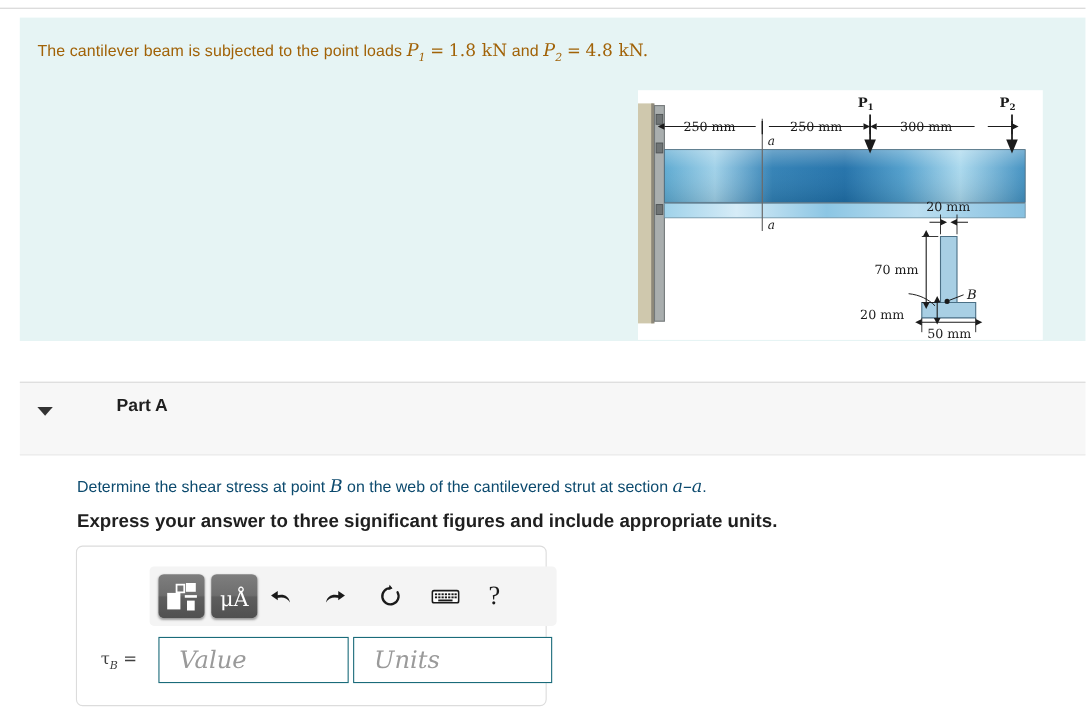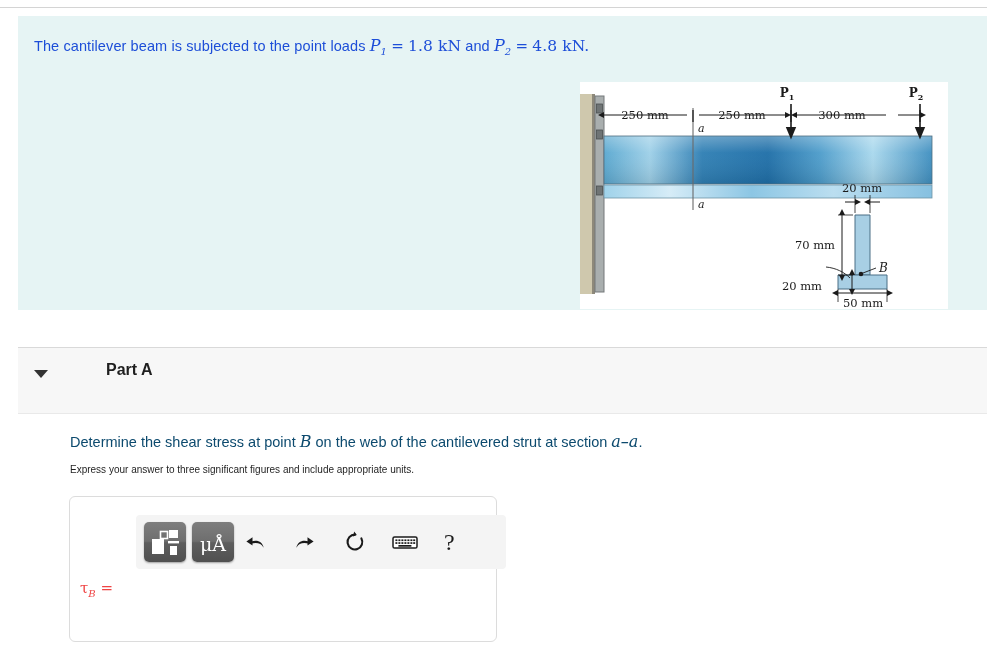--- a/index.html
+++ b/index.html
@@ -28,21 +28,21 @@
   .problem-panel {
     position: absolute;
     left: 18px; top: 16px;
     width: 969px; height: 294px;
     background: #e6f4f4;
   }
   .problem-text {
     position: absolute;
     left: 16px; top: 20px;
     font-size: 14.5px;
-    color: #1d4ed8;
+    color: #a16207;
     letter-spacing: .1px;
     white-space: nowrap;
   }
   .mathvar {
     font-family: "DejaVu Serif", "Liberation Serif", serif;
     font-style: italic;
     font-size: 16px;
   }
   .mathvar sub {
     font-size: 10px;
@@ -97,22 +97,22 @@
   .question-line {
     position: absolute;
     left: 70px; top: 432px;
     font-size: 14.5px;
     color: #0c4a6e;
     white-space: nowrap;
   }
   .instruction-line {
     position: absolute;
     left: 70px; top: 464px;
-    font-size: 10px;
-    font-weight: normal;
+    font-size: 17px;
+    font-weight: bold;
     color: #1f1f1f;
     white-space: nowrap;
   }
 
   
   .answer-box {
     position: absolute;
     left: 69px; top: 496px;
     width: 428px; height: 146px;
     border: 1px solid #dcdcdc;
@@ -159,25 +159,25 @@
   }
 
   .answer-row {
     position: absolute;
     left: 10px; top: 82px;
     display: flex;
     align-items: center;
   }
   .tau-label {
     width: 56px;
-    text-align: left;
+    text-align: center;
     padding-right: 8px;
     font-family: "DejaVu Serif", "Liberation Serif", serif;
     font-size: 15px;
-    color: #ef4444;
+    color: #404040;
   }
   .tau-label sub { font-size: 10px; font-style: italic; }
   .ans-input {
     width: 173px;
     height: 42px;
     border: 1px solid #1a6b7a;
     background: #ffffff;
     box-sizing: border-box;
     font-family: "DejaVu Serif", "Liberation Serif", serif;
     font-style: italic;
@@ -390,14 +390,16 @@
     </div>
 
     <div class="help-icon">?</div>
   </div>
 
   <div class="answer-row">
     <div class="tau-label">
       <span>τ</span><sub>B</sub>
       <span>=</span>
     </div>
+    <input class="ans-input" type="text" placeholder="Value" style="">
+    <input class="ans-input units" type="text" placeholder="Units" style="">
   </div>
 </div>
 
 </body></html>

